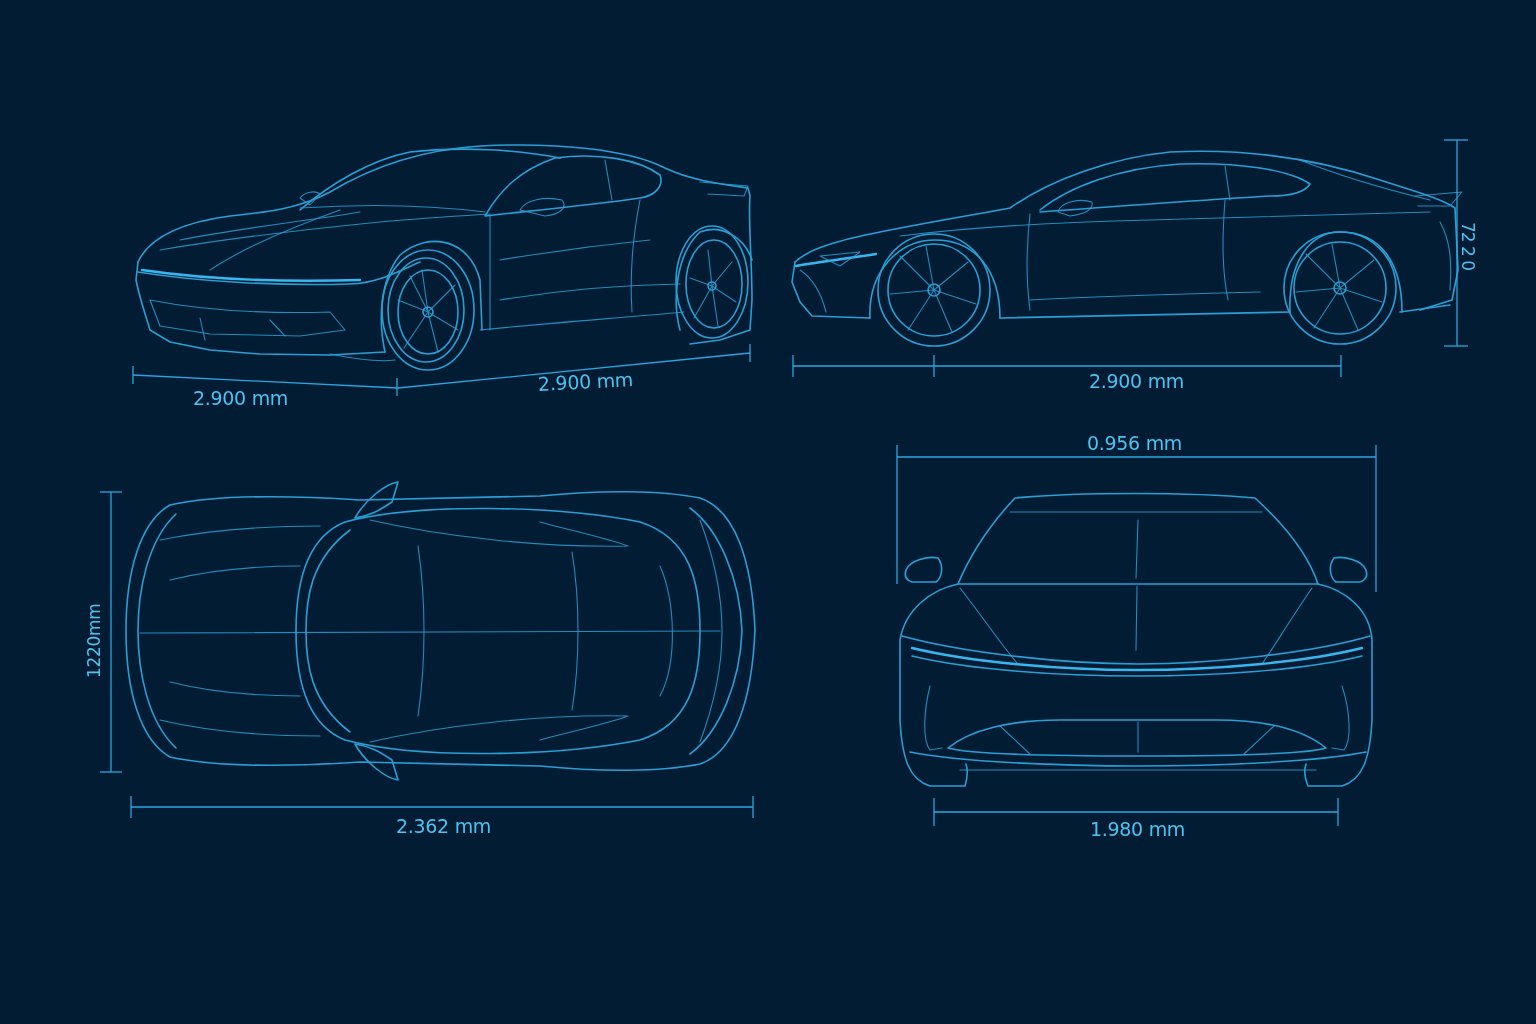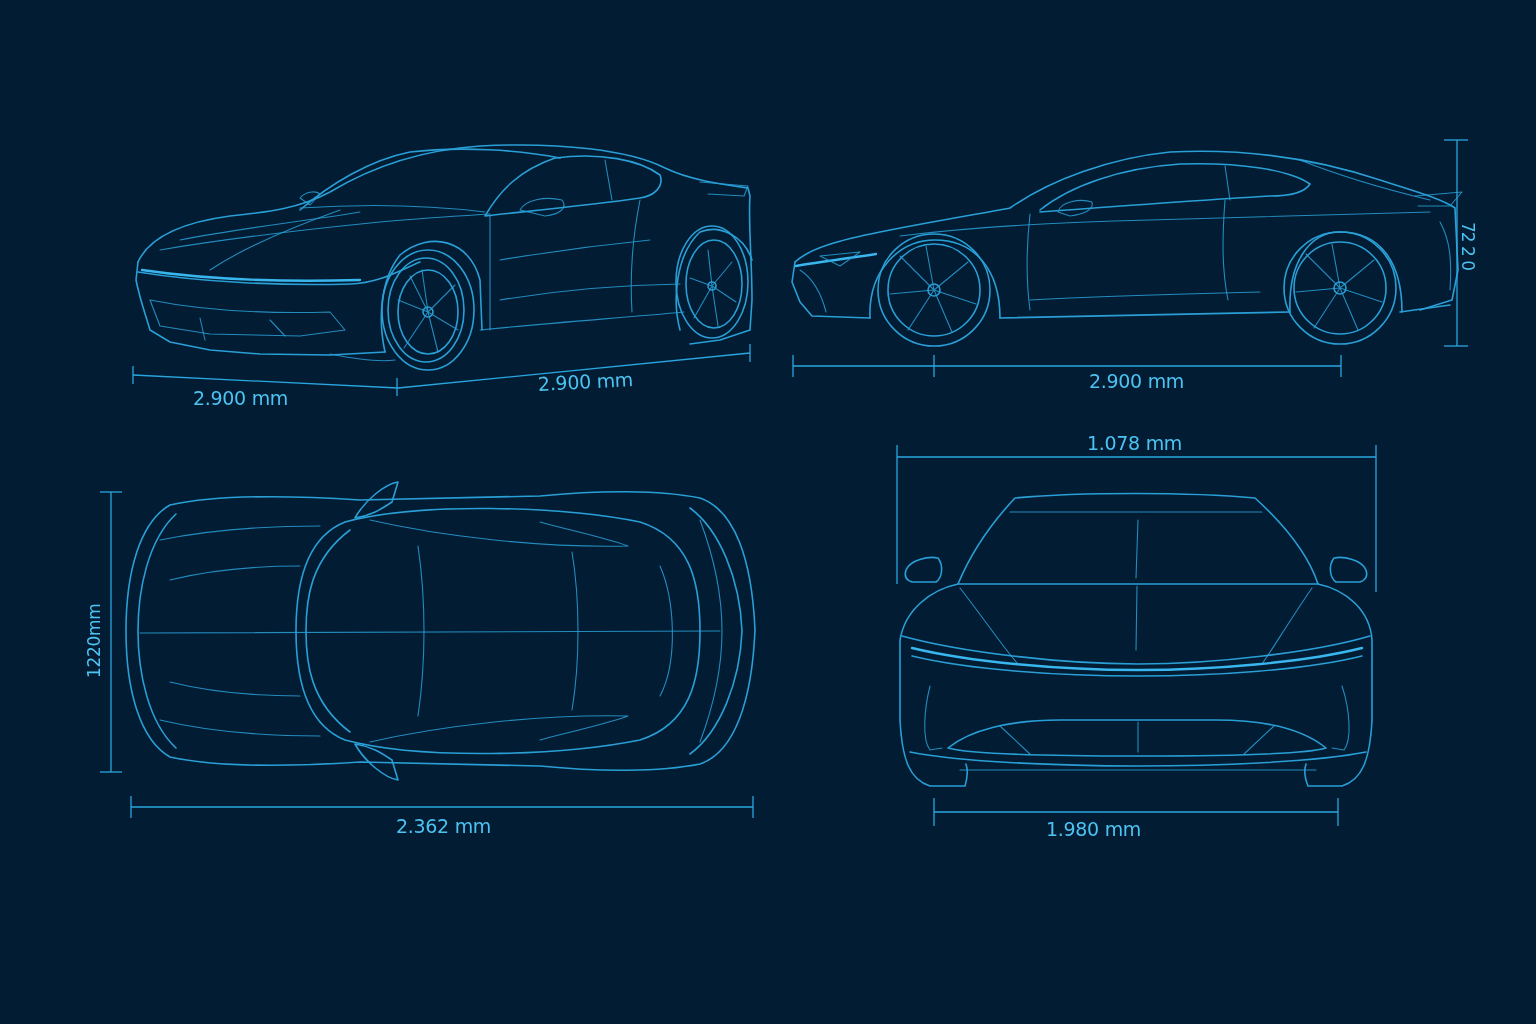--- a/index.html
+++ b/index.html
@@ -201,15 +201,15 @@
   </g>
 </svg>
 
 
 <div class="label" style="left:193px; top:387px;">2.900 mm</div>
 <div class="label" style="left:538px; top:373px; transform:rotate(-3deg); transform-origin:left center;">2.900 mm</div>
 <div class="label" style="left:1089px; top:370px;">2.900 mm</div>
 <div class="label" style="left:1478px; top:222px; transform:rotate(90deg); transform-origin:left top; font-size:17px; letter-spacing:-1px;">72 2 0</div>
 <div class="label" style="left:84px; top:678px; transform:rotate(-90deg); transform-origin:left top; font-size:17px;">1220mm</div>
 <div class="label" style="left:396px; top:815px;">2.362 mm</div>
-<div class="label" style="left:1087px; top:432px;">1.078 mm</div>
-<div class="label" style="left:1046px; top:818px;">1.980 mm</div>
+<div class="label" style="left:1087px; top:432px;">0.956 mm</div>
+<div class="label" style="left:1090px; top:818px;">1.980 mm</div>
 </div>
 
 </body></html>

